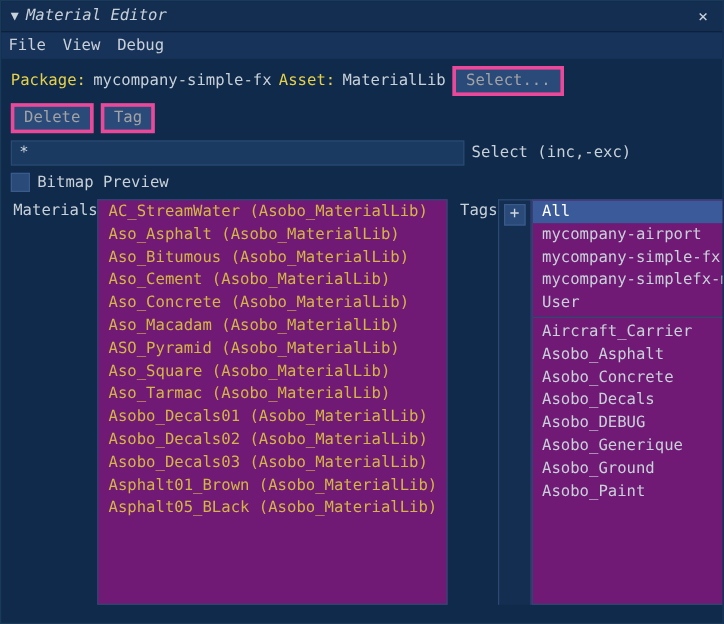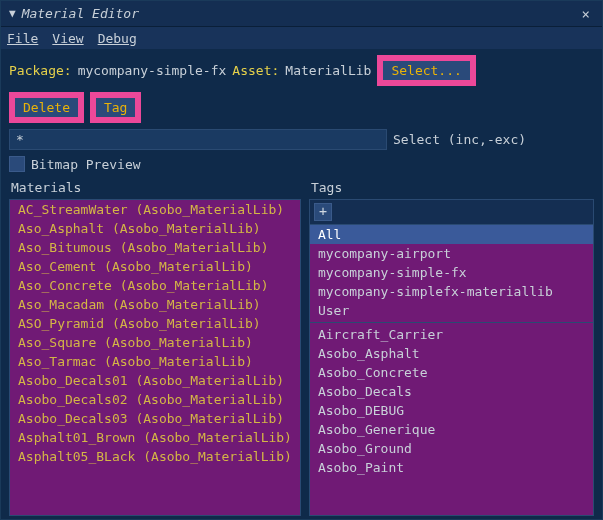--- a/index.html
+++ b/index.html
@@ -35,35 +35,34 @@
   cursor: pointer;
   padding: 0 4px;
 }
 .menubar {
   background: #18335a;
   height: 22px;
   display: flex;
   align-items: center;
   padding: 0 6px;
   gap: 14px;
-  text-decoration: underline;
 }
 .menubar span { cursor: pointer; }
 .row {
   display: flex;
   align-items: center;
   padding: 6px 8px;
   gap: 6px;
 }
 .label-yellow { color: #e6d14a; text-align: center; }
 .val { color: #c8d0d8; }
 .btn {
   background: #2a4a7a;
-  border: 6px solid #ec4899;
-  color: #eab308;
+  border: 3px solid #ec4899;
+  color: #a3a3a3;
   padding: 2px 8px;
   cursor: pointer;
   font-family: inherit;
   font-size: 13px;
   text-align: right;
 }
 .input {
   background: #1a3a62;
   border: 1px solid #2a4a72;
   color: #c8d0d8;
@@ -80,21 +79,21 @@
   cursor: pointer;
 }
 .panels {
   display: flex;
   padding: 0 8px 8px 8px;
   gap: 8px;
   height: calc(100% - 172px);
 }
 .panel {
   display: flex;
-  flex-direction: column;
+  flex-direction: row;
 }
 .panel.left { flex: 0 0 280px; }
 .panel.right { flex: 1; }
 .panel-header {
   color: #c8d0d8;
   padding: 2px 0 4px 2px;
 }
 .listbox {
   background: #701a75;
   border: 1px solid #2a4a72;

